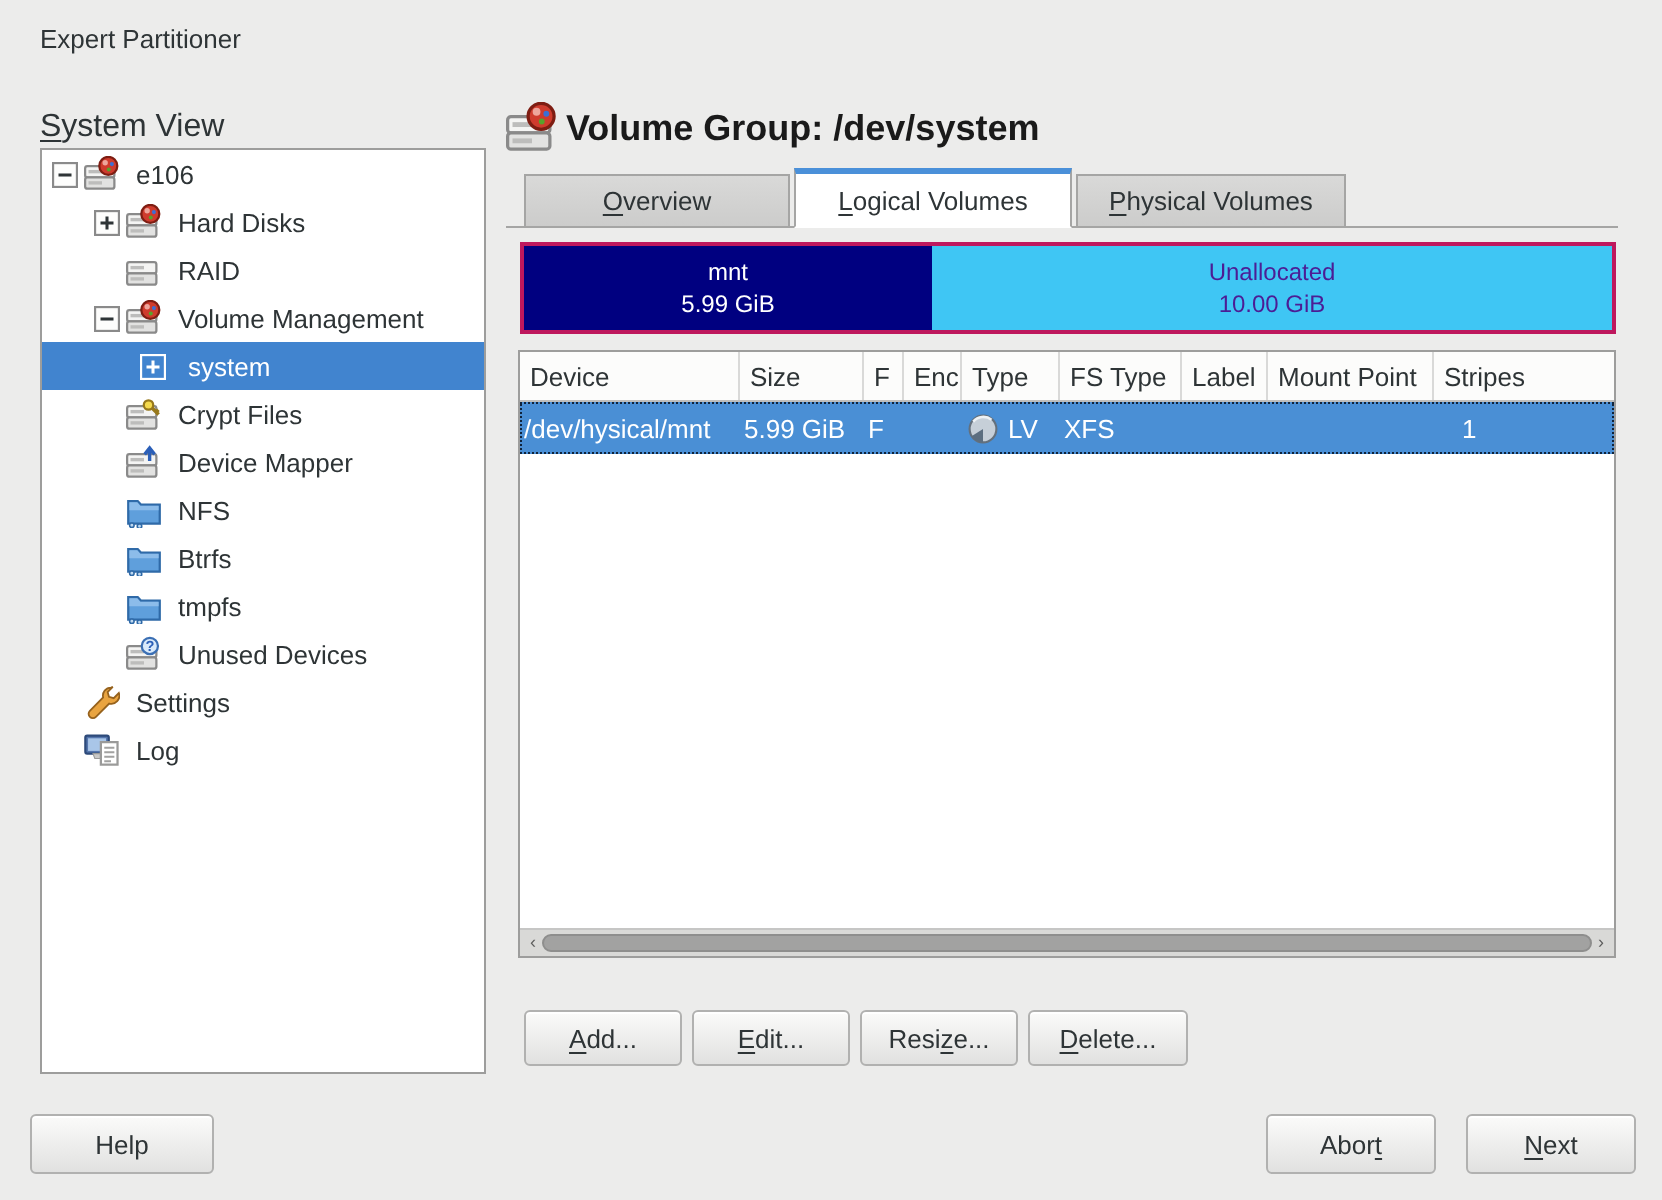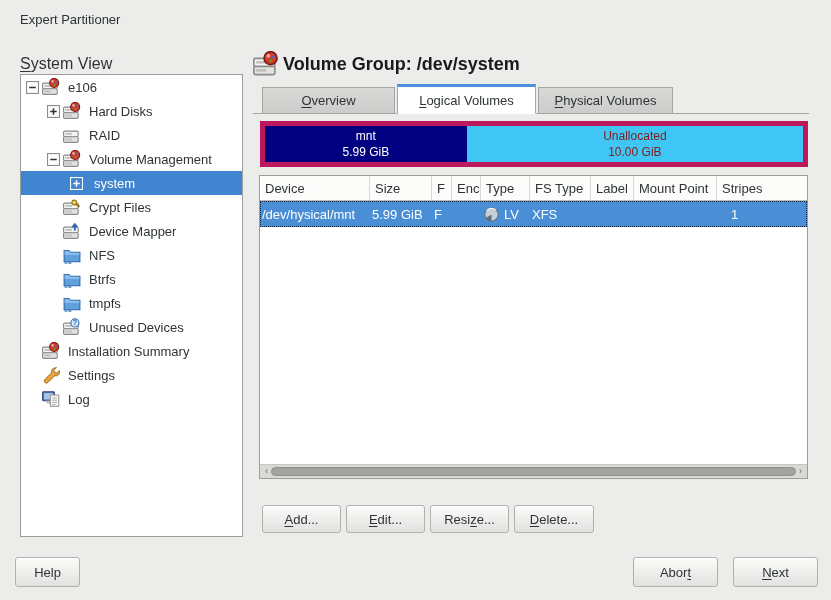--- a/index.html
+++ b/index.html
@@ -52,21 +52,21 @@
   .tab + .tab { margin-left:2px; }
   .tab.active {
     background:#ffffff; height:30px; border-top:3px solid #4a90d9;
     margin-bottom:-1px; border-bottom:1px solid #ffffff; z-index:2;
   }
   .tab-overview { width:133px; } .tab-logical { width:139px; } .tab-physical { width:135px; }
 
   
   .usage-bar {
     position:absolute; left:260px; top:121px; width:548px; height:46px;
-    display:flex; border:5px solid #be185d; background:#fff;
+    display:flex; border:2px solid #be185d; background:#fff;
   }
   .bar-seg {
     height:100%; display:flex; flex-direction:column; align-items:center; justify-content:center;
     font-size:12px; line-height:16px; overflow:hidden;
   }
 
   
   .lv-table {
     position:absolute; left:259px; top:175px; width:549px; height:304px;
     background:#f0abfc; border:1px solid #9d9d9c;
@@ -95,21 +95,21 @@
   
   .btn {
     display:inline-flex; align-items:center; justify-content:center;
     background:linear-gradient(#fbfbfa,#e1e1e0);
     border:1px solid #b1b1b0; border-radius:3px;
     font-size:13px; color:#2e3436; box-shadow:inset 0 1px 0 #ffffff; cursor:default;
   }
   .actions { position:absolute; left:262px; top:505px; display:flex; gap:5px; }
   .actions .btn { height:28px; }
   .btn-add,.btn-edit,.btn-resize { width:79px; } .btn-delete { width:80px; }
-  .btn-help  { position:absolute; left:15px;  top:557px; width:65px; height:30px; }
+  .btn-help  { position:absolute; left:15px;  top:557px; width:92px; height:30px; }
   .btn-abort { position:absolute; left:633px; top:557px; width:85px; height:30px; }
   .btn-next  { position:absolute; left:733px; top:557px; width:85px; height:30px; }
 </style>
 </head>
 <body>
 
 <svg width="0" height="0" style="position:absolute">
   <defs>
     <g id="i-disk-base">
       <rect x="0.5" y="4.5" width="13" height="5" rx="1" fill="#f4f4f3" stroke="#8a8a8a"></rect>
@@ -288,29 +288,20 @@
         <svg viewBox="0 0 16 16">
           <use href="#i-disk-question"></use>
         </svg>
       </span>
     <span class="tree-label">Unused Devices</span>
   </div>
   <div class="tree-row lvl0">
     <span class="exp-spacer" style="flex:0 0 16px"></span>
     <span class="tree-icon">
         <svg viewBox="0 0 16 16">
-          <use href="#i-disk-red"></use>
-        </svg>
-      </span>
-    <span class="tree-label">Installation Summary</span>
-  </div>
-  <div class="tree-row lvl0">
-    <span class="exp-spacer" style="flex:0 0 16px"></span>
-    <span class="tree-icon">
-        <svg viewBox="0 0 16 16">
           <use href="#i-wrench"></use>
         </svg>
       </span>
     <span class="tree-label">Settings</span>
   </div>
   <div class="tree-row lvl0">
     <span class="exp-spacer" style="flex:0 0 16px"></span>
     <span class="tree-icon">
         <svg viewBox="0 0 16 16">
           <use href="#i-log"></use>
@@ -331,21 +322,21 @@
   <div class="tab tab-overview"><u>O</u>verview</div>
   <div class="tab tab-logical active"><u>L</u>ogical Volumes</div>
   <div class="tab tab-physical"><u>P</u>hysical Volumes</div>
 </div>
 
 <div class="usage-bar">
   <div class="bar-seg" style="width: 37.5%; background: rgb(0, 0, 128); color: rgb(255, 255, 255);">
     <span>mnt</span>
     <span>5.99 GiB</span>
   </div>
-  <div class="bar-seg" style="width: 62.5%; background: rgb(63, 198, 244); color: #7f1d1d;">
+  <div class="bar-seg" style="width: 62.5%; background: rgb(63, 198, 244); color: #4c1d95;">
     <span>Unallocated</span>
     <span>10.00 GiB</span>
   </div>
 </div>
 
 <div class="lv-table">
   <div class="thead">
     <div class="th">Device</div>
     <div class="th">Size</div>
     <div class="th">F</div>

